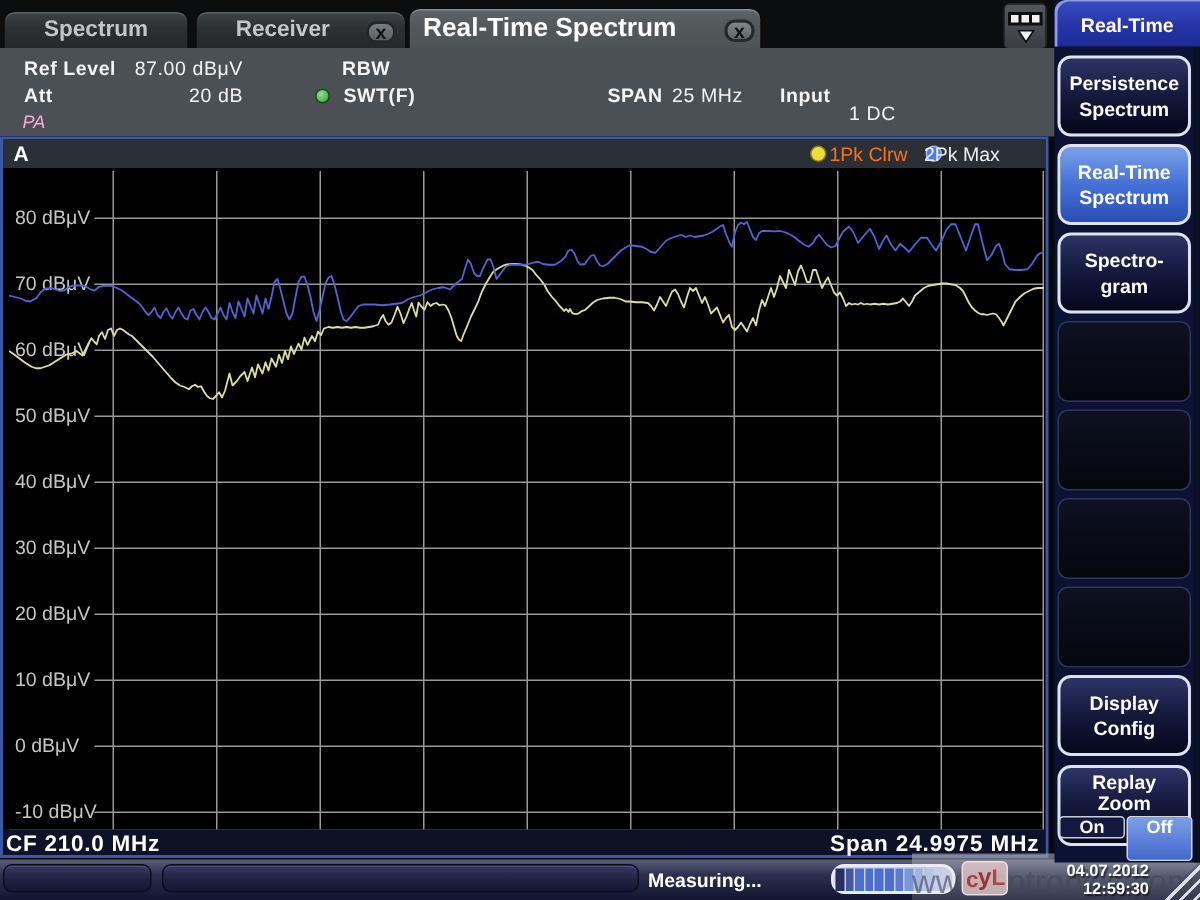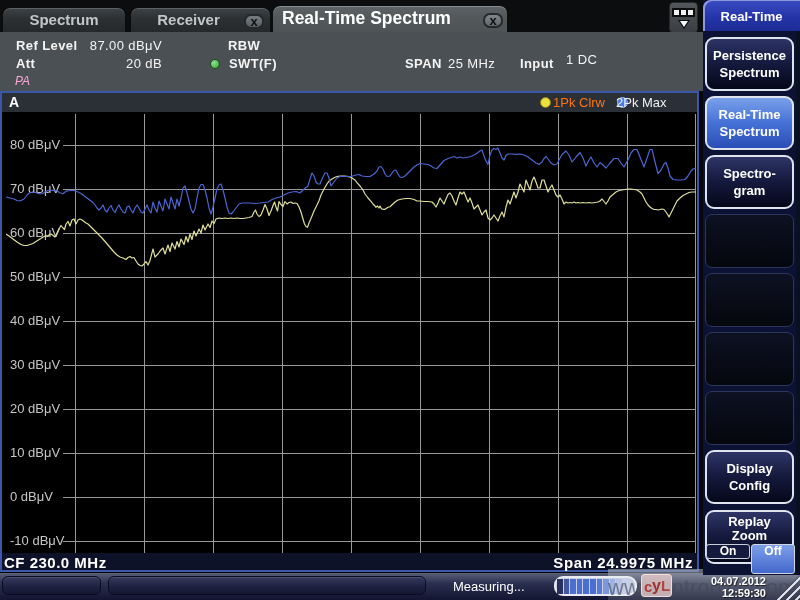--- a/index.html
+++ b/index.html
@@ -46,21 +46,21 @@
   <span class="hlab" style="left:16px;top:6px;letter-spacing:0.4px;">Ref Level</span>
   <span class="hval" style="left:62px;top:6px;width:100px;text-align:right;letter-spacing:0.4px;">87.00 dBμV</span>
   <span class="hlab" style="left:228px;top:6px;letter-spacing:0.4px;">RBW</span>
   <span class="hlab" style="left:16px;top:24px;letter-spacing:0.4px;">Att</span>
   <span class="hval" style="left:62px;top:24px;width:100px;text-align:right;letter-spacing:0.4px;">20 dB</span>
   <span class="abs" style="left:210px;top:27px;width:10px;height:10px;border-radius:50%;background:radial-gradient(circle at 35% 35%,#90e090,#30a030);border:1px solid #1a4d1a;"></span>
   <span class="hlab" style="left:229px;top:24px;letter-spacing:0.4px;">SWT(F)</span>
   <span class="hlab" style="left:405px;top:24px;letter-spacing:0.4px;">SPAN</span>
   <span class="hval" style="left:448px;top:24px;letter-spacing:0.4px;text-align:center;">25 MHz</span>
   <span class="hlab" style="left:520px;top:24px;letter-spacing:0.4px;">Input</span>
-  <span class="hval" style="left:566px;top:20px;letter-spacing:0.4px;">1 DC</span>
+  <span class="hval" style="left:566px;top:36px;letter-spacing:0.4px;">1 DC</span>
   <span class="hval" style="left:15px;top:42px;font-size:12px;color:#f9a8d4;font-style:italic;">PA</span>
 </div>
 
 <div class="abs" style="left:0;top:91px;width:699px;height:481px;background:#000;border:2px solid #3b57a8;">
   <div class="abs" style="left:0;top:0;width:695px;height:19px;background:#2b3037;">
     <span class="abs" style="left:7px;top:1px;font-size:14px;font-weight:bold;color:#fff;">A</span>
     <span class="abs" style="left:538px;top:4px;width:11px;height:11px;border-radius:50%;background:#ecdf3c;border:1px solid #8a7a1e;"></span>
     <span class="abs" style="left:551px;top:2px;font-size:13px;color:#f97316;">1Pk Clrw</span>
     <span class="abs" style="left:615px;top:4px;width:11px;height:11px;border-radius:50%;background:#4a7de4;border:1px solid #9ab7f2;"></span>
     <span class="abs" style="left:614px;top:2px;font-size:13px;color:#f0f0f0;">2Pk Max</span>
@@ -98,29 +98,29 @@
 <text x="10" y="367">30 dBμV</text>
 <text x="10" y="411">20 dBμV</text>
 <text x="10" y="455">10 dBμV</text>
 <text x="10" y="499">0 dBμV</text>
 <text x="10" y="543">-10 dBμV</text>
     </g>
     <polyline points="6,232 9,234 13,237 17,240 21,242.5 24,243.5 27,243.5 30,242.5 33,241.5 36,239.5 40,237 44,234.5 48,233.5 51,232 53,233.5 55,235 57,231 59,227 61,223.5 63,226 64.5,227.5 66,222 68,219.5 70,224 72,218 74,217 76,222 78,218 80,217 82,218 84,219.5 86,221 88,222 90,224 93,227 96,230 99,233 102,236 105,239.5 108,243 111,246.5 114,250 117,253 120,255 123,256 126,257.5 128,255.5 130,254.5 132,256 134,255.5 136,259 138,262 140,263.5 142,264 144,262 146,259.5 148,263 150,258.5 153,247 155,255 158,252 160,249 163,246 165,252 168,243 170,249.5 172,241 175,247 177,239.5 179,245 181,237 184,242.5 186,234.5 188,240 190,232 192,237.5 194,229 196,234 199,227 201,231 203,223 205,228 208,222 210,225.5 212,219 214,221.5 216,217 219,216 222,216.5 225,216 228,216.5 231,216 234,216.5 237,216 240,216.5 243,216.5 246,216 249,215.5 252,214.5 254,210 255.5,208 257,212 259,214.5 261,213 263,208 265,202.5 267,207 269,213.5 271,209 273,203.5 274.5,200 276,205 277.5,209 279,199.7 281,202.5 283,204.5 285,199.5 287,202 289,200.5 291,200 293,201.5 295,201 297,201.5 299,205 301,210 303,217 304.5,222 306,224.5 307.5,225.3 309,221 310,218.7 312,214 314,209 316,205 319,198.7 321,193 324,187 327,182 329,179 332,177 335,175.3 338,174.3 341,174 344,174 347,174.3 350,175 352,176 355,178 357,180.7 360,184 363,188 365,192 368,196 371,199.3 373,202 375,204 376,205.3 377.5,204 379,206 380,204 381.5,206.7 383,207.3 385,207.3 388,205.3 390,204.7 395,200 398,198 402,197 406,196.5 410,196.5 414,197.5 417,199 420,199 424,199.5 428,199.5 432,200 434,202 436,205 438,201 440,196 442,199 444,202 446,197 448,192.5 450,191 452,194 454,199 456,203 458,196 460,190 462,192 464,190 466,195 468,200 470,196 472,201 474,207 476,205 478,203 480,208 482,213 484,210 486,208 488,216 490,218 492,216 494,213 496,216 498,219 500,214 502,210 504,215 506,205 508,198 510,202 512,196 514,190 516,196 518,190 520,182 522,186 524,190 526,178 528,183 530,188 532,179 534,175 536,180 538,186 540,186 542,178 544,178 546,184 548,190 550,186 552,183 554,188 556,193 558,195 560,193 562,197 564,202 566,200 568,201 570,200.5 572,201 574,200 576,201 578,200.5 580,201 583,200.5 586,201 589,200.5 592,201 595,200.5 598,200 600,199 602,197 604,199.5 606,202 608,199 610,195 613,192.5 616,190 619,188.5 622,188 625,187.5 628,187 631,187 634,187.5 637,188 640,190 642,192 644,196 646,200 648,203 650,205 652,206.5 654,207.5 656,207.5 658,208 660,207.5 662,207 664,207.5 666,210 668,213 669,215 671,211 674,205 677,199 680,196 683,193.5 686,192 689,190.5 692,190 696,190" style="fill:none;stroke:#dfdf9b;stroke-width:1.2;stroke-linejoin:round;"></polyline>
     <polyline points="6,195 10,196 14,197 17,198.5 20,199 24,197 27,193 30,190.5 34,190 37,191 40,192 43,191.5 45,190 48,188.5 52,188.3 56,188.5 60,190.7 63,191.8 66,189.2 70,188.5 74,188.5 78,190 81,191.5 84,193.7 87,196 90,198.2 93,200.5 95,203 97,206 99,208 101,206 103,203 105,208 107,210 109,206 111,203.5 113,208 115,210.5 117,206 119,203 121,207 123,210 125,211 127,205 129,204 131,208 133,211 135,206 137,203 139,206 141,210 143,211 145,207 147,203 149,208 151,211 153,200 155,206 157,210 159,199 161,204 163,209 165,197 167,202 169,207 171,195 173,201 175,207 177,197 179,204 181,196 183,186 185,184 187,191 189,199 191,207 193,211 195,207 197,196 199,186 201,182.5 203,182.5 205,188 207,196 209,206 211,212 213,205 215,196 217,187 219,183 221,182 223,188 225,196 227,205 229,211 231,212 233,210 236,206 239,202 242,201 245,201 250,201 255,201.5 260,201 264,200.5 268,200 272,197.5 276,196 280,195 284,193 288,191 292,190 296,189.5 300,191 304,187 308,184 310,177 312,171 314,174 316,180 318,182 320,182 322,177 325,171 327,171 329,176 331,184 334,180 337,176 340,174.5 345,174.5 351,174.5 356,173 359,172.5 362,174 366,174.5 370,174.5 374,172 377,169 379,165 381,164.5 383,167 385,172 387,174.5 390,174 392,171 394,168.5 396,168 398,172 400,175 402,175.5 405,174 408,171 411,168 414,165 417,163 420,161.5 424,162 428,162.5 431,164 434,166 437,166.5 440,163 444,158.5 448,156.5 451,155.5 454,154.5 457,156 460,155 463,156 466,155.5 469,155 472,154 475,152.5 478,150.5 480,149 482,148 484,154 486,159 488,162.5 490,153 492,148 494,146.5 496,147.5 498,146 500,151 502,156 504,158 506,153.5 508,152 512,152 516,152.3 520,152 524,153 528,155 532,158 536,161 539,162.5 542,160 544,156.5 546,154.5 548,157 551,161 554,163 557,162 559,158 562,152.5 566,149 569,153 572,160 576,155 580,150.5 583,156 586,164 589,158 591,155 594,161 597,165 600,160.5 603,163 606,166 610,161 614,156.5 618,156.5 621,161 624,165 628,158 631,151 634,147.5 637,147.5 640,155 644,165 647,156 650,147.5 652,147.5 655,160 658,171.5 661,168 664,162 666,160.5 668,166 670,174 673,177.5 677,178 681,178 685,177.5 688,174 691,169 693,167 696,166" style="fill:none;stroke:#4d66d4;stroke-width:1.2;stroke-linejoin:round;"></polyline>
   </svg>
   <div class="abs" style="left:0;top:460px;width:695px;height:17px;background:#0e1228;">
-    <span class="abs" style="left:2px;top:1px;font-size:15px;font-weight:bold;color:#fff;letter-spacing:0.5px;">CF 230.0 MHz</span>
+    <span class="abs" style="left:2px;top:1px;font-size:15px;font-weight:bold;color:#fff;letter-spacing:0.5px;">CF 210.0 MHz</span>
     <span class="abs" style="left:500px;top:1px;width:191px;text-align:right;font-size:15px;font-weight:bold;color:#fff;letter-spacing:0.6px;">Span 24.9975 MHz</span>
   </div>
 </div>
 
 <div class="abs" style="left:0;top:573px;width:800px;height:27px;background:linear-gradient(#5a6078 0%,#2b3050 38%,#121531 100%);">
   <div class="abs" style="left:2px;top:3px;width:99px;height:19px;border-radius:6px;background:linear-gradient(#353a5e,#1d2140 60%,#141733);border:1px solid #0a0c1e;box-shadow:inset 0 1px 0 #4a5078;"></div>
   <div class="abs" style="left:108px;top:3px;width:318px;height:19px;border-radius:6px;background:linear-gradient(#353a5e,#1d2140 60%,#141733);border:1px solid #0a0c1e;box-shadow:inset 0 1px 0 #4a5078;"></div>
-  <span class="abs" style="left:453px;top:6px;font-size:13px;font-weight:normal;color:#fff;">Measuring...</span>
+  <span class="abs" style="left:432px;top:6px;font-size:13px;font-weight:bold;color:#fff;">Measuring...</span>
 </div>
 
 <div class="abs" style="left:608px;top:569px;width:192px;height:31px;background:linear-gradient(rgba(172,176,186,0.6),rgba(138,144,156,0.48) 45%,rgba(108,114,128,0.38));"></div>
 
 <div class="abs" style="left:554px;top:576px;width:83px;height:20px;border:2px solid #e8ebf2;border-radius:9px;background:#c8cfe2;overflow:hidden;"></div>
 <div class="abs" style="left:557.0px;top:578.5px;width:5.5px;height:15px;background:#28305e;"></div>
 <div class="abs" style="left:563.6px;top:578.5px;width:5.5px;height:15px;background:#44569e;"></div>
 <div class="abs" style="left:570.2px;top:578.5px;width:5.5px;height:15px;background:#4a6fd0;"></div>
 <div class="abs" style="left:576.8px;top:578.5px;width:5.5px;height:15px;background:#4a6fd0;"></div>
 <div class="abs" style="left:583.4px;top:578.5px;width:5.5px;height:15px;background:#4a6fd0;"></div>

